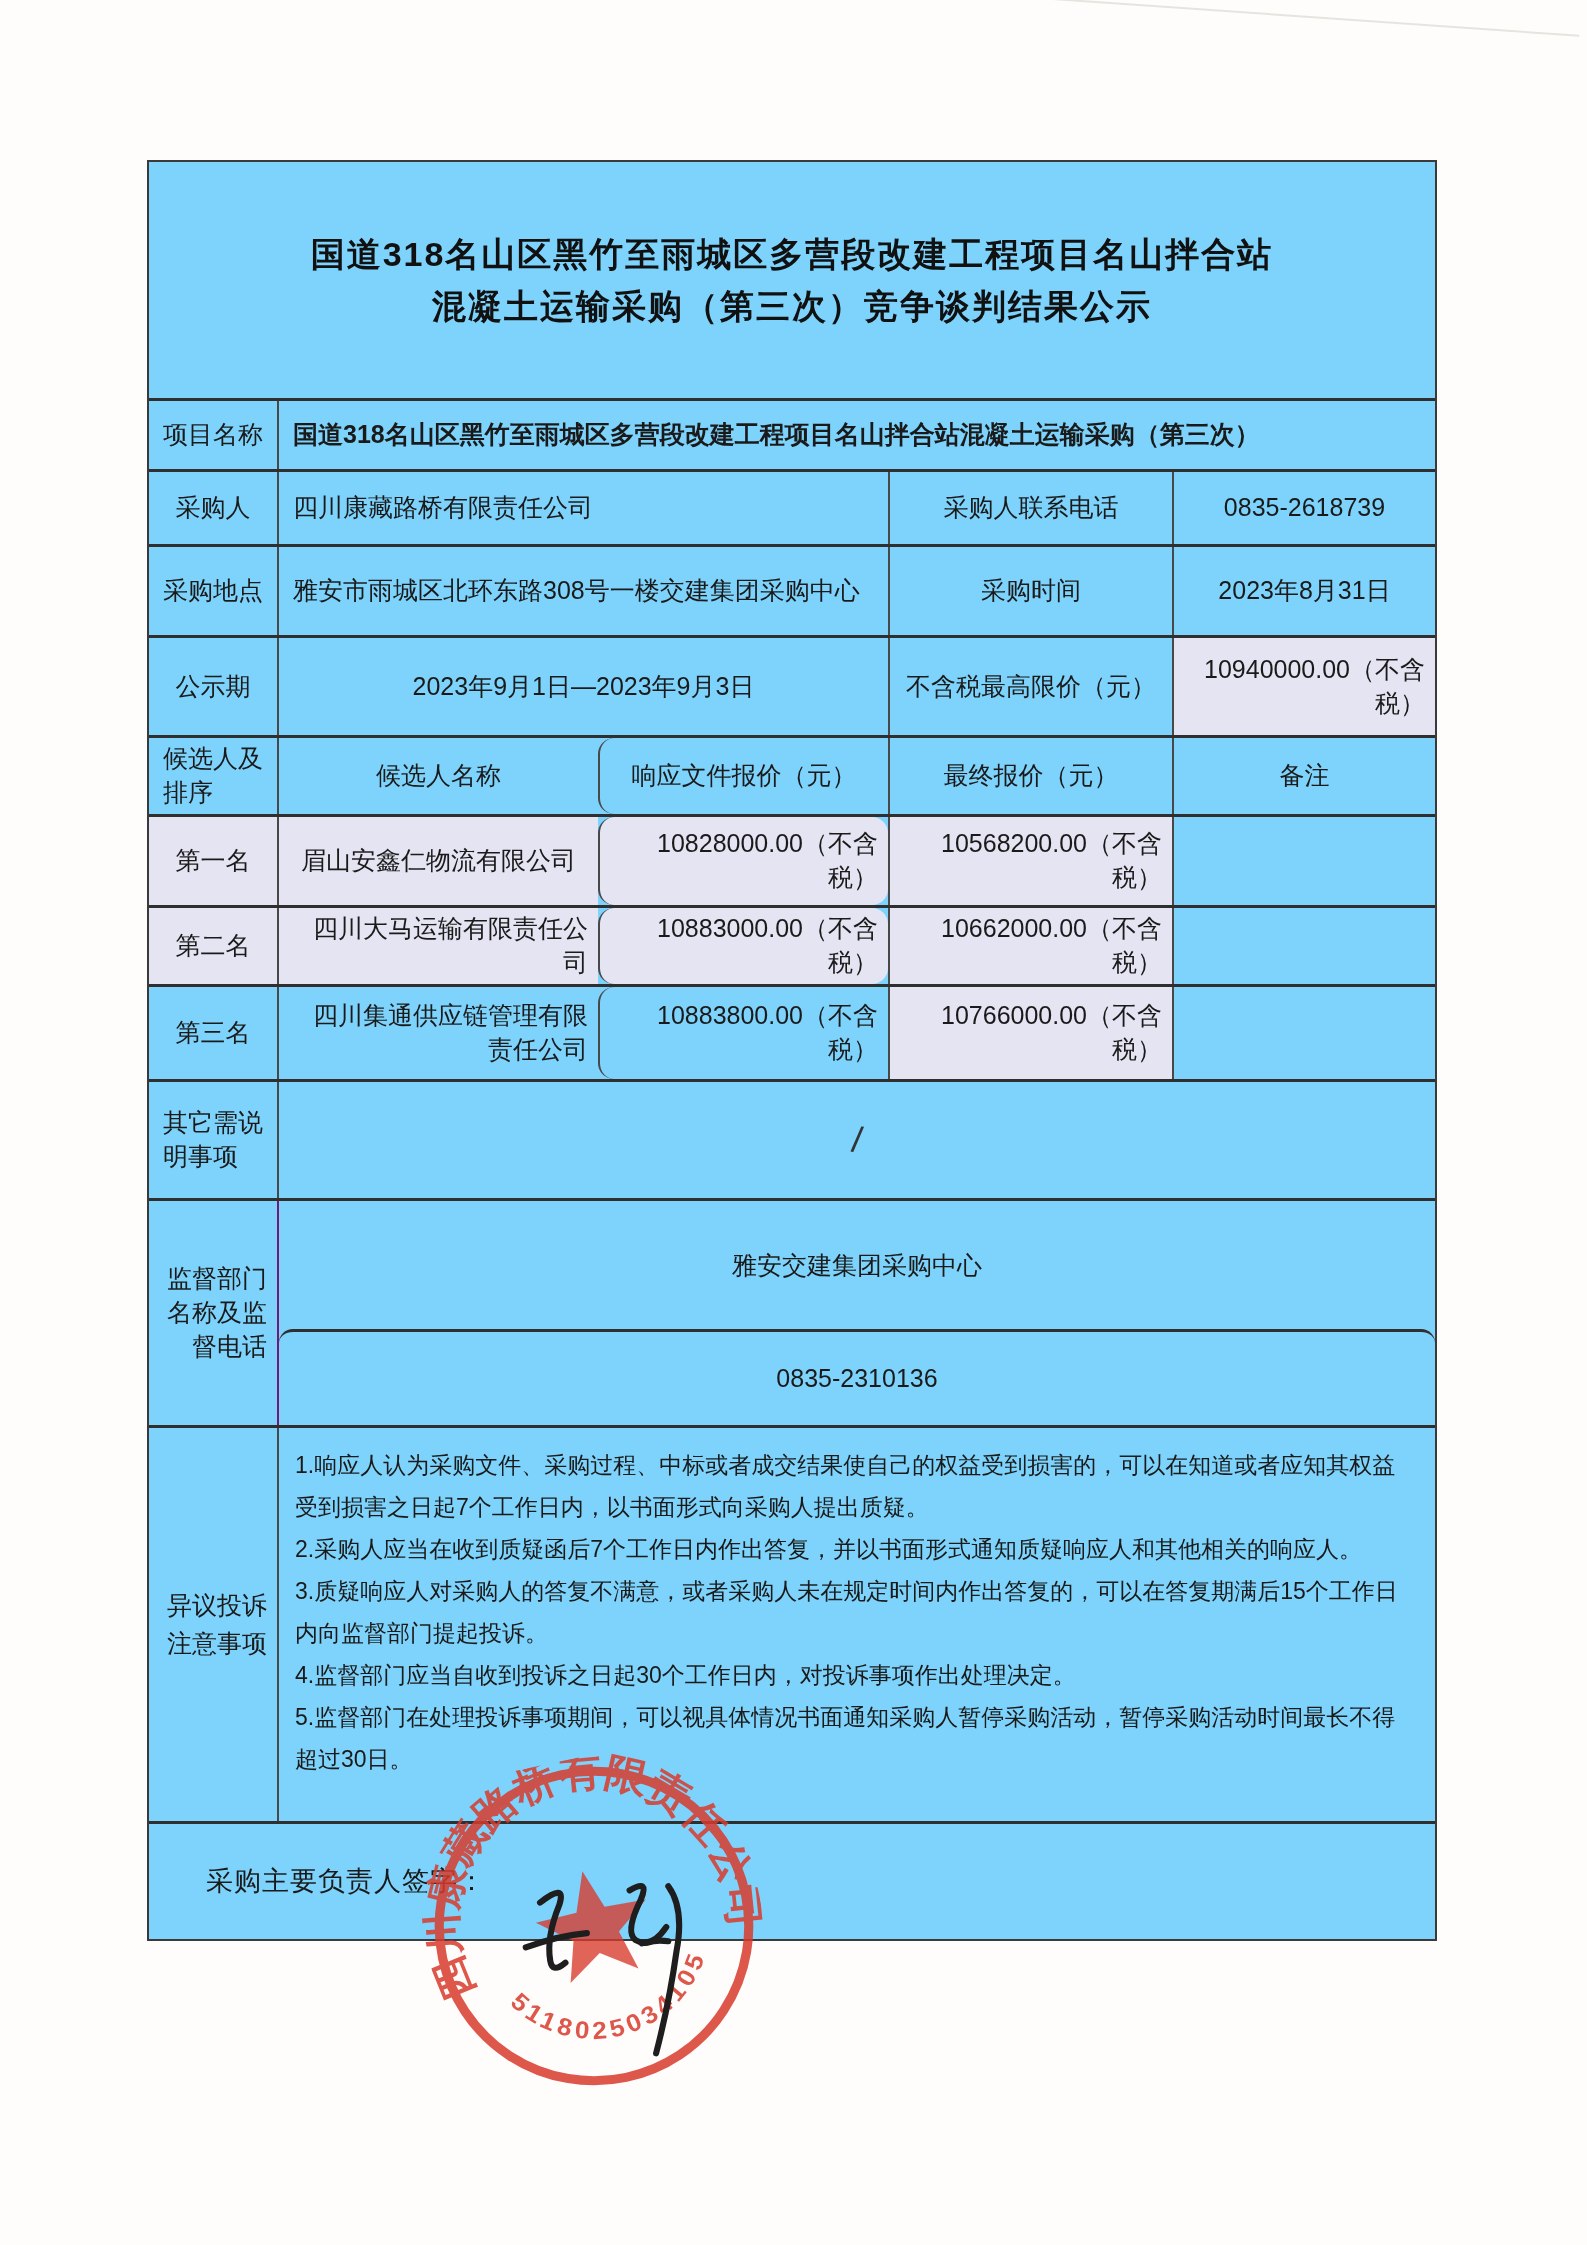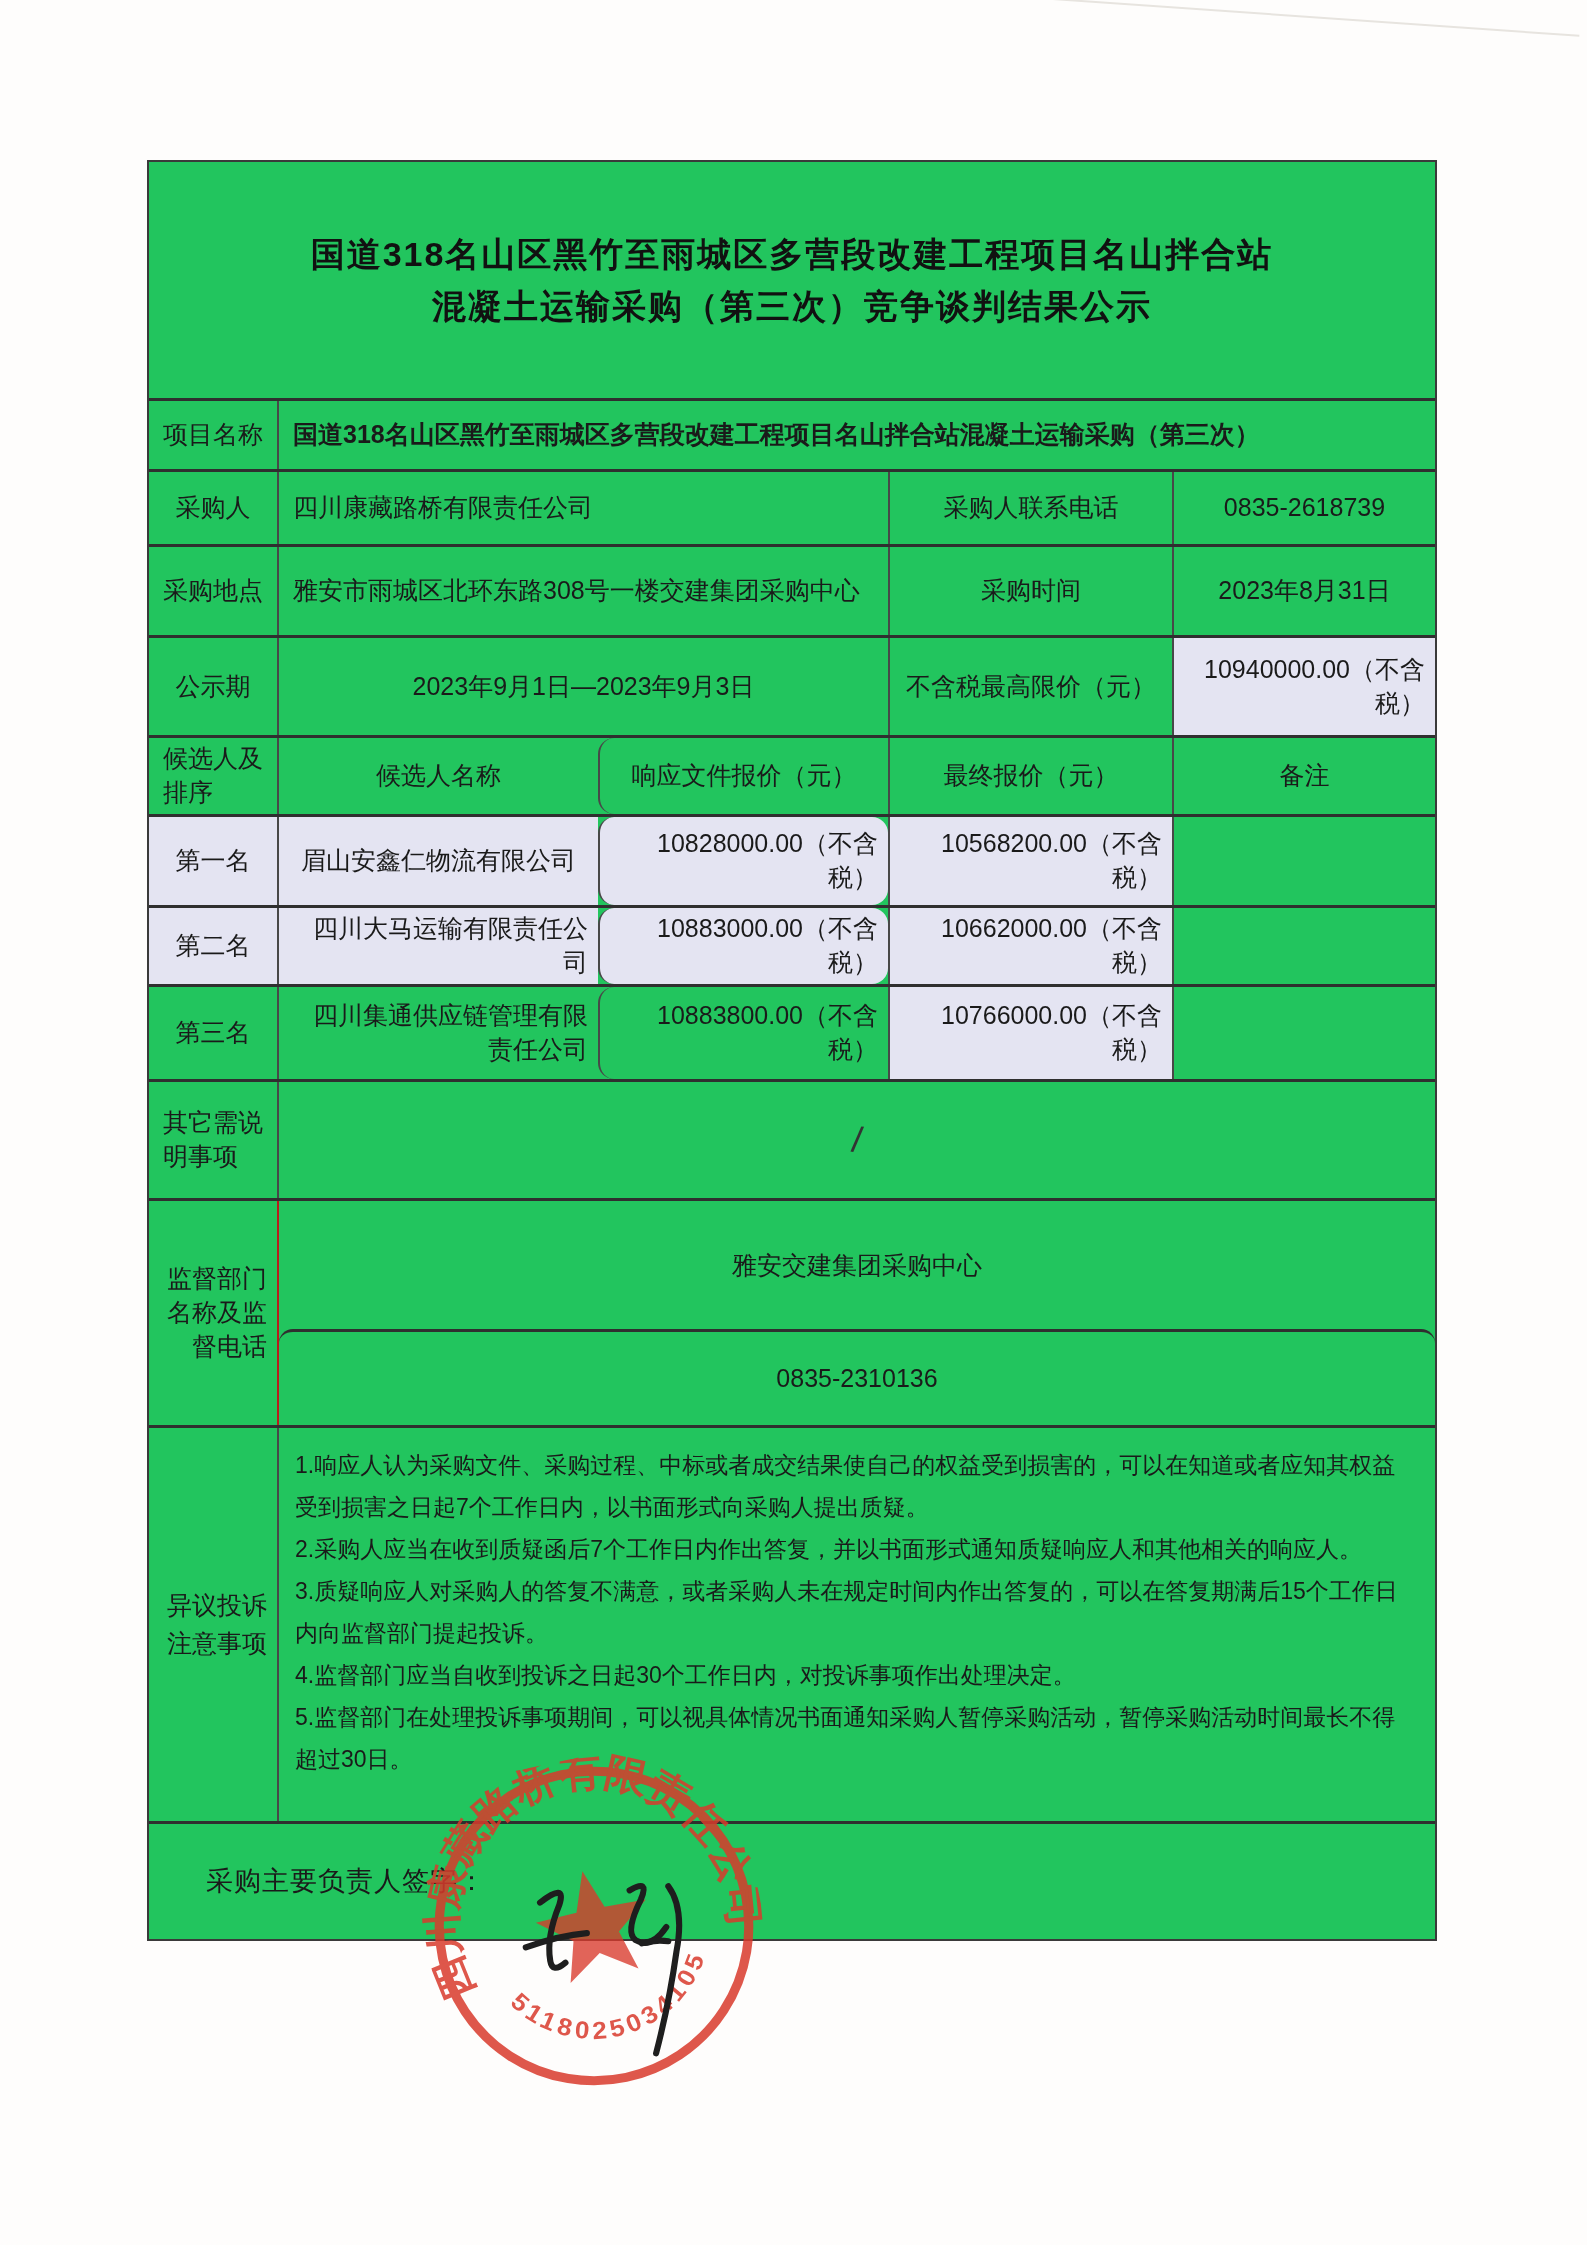--- a/index.html
+++ b/index.html
@@ -3,21 +3,21 @@
 <meta charset="utf-8">
 <style>
   html,body{margin:0;padding:0;background:#ffffff;}
   .page{
     position:relative;width:1587px;height:2245px;background:#fefdfc;overflow:hidden;
     font-family:"Liberation Sans","DejaVu Sans",sans-serif;color:#1a1a1a;
   }
   .scan-line{position:absolute;left:1040px;top:16px;width:540px;height:2px;background:#e7e4df;transform:rotate(4deg);}
   .doc{
     position:absolute;left:147px;top:160px;width:1290px;height:1781px;
-    border:2px solid #3a3a3a;box-sizing:border-box;background:#22c55e;
+    border:2px solid #3a3a3a;box-sizing:border-box;background:#7dd3fc;
     display:flex;flex-direction:column;
   }
   .trow{display:flex;box-sizing:border-box;border-top:3px solid #2f2f2f;flex:none;}
   .trow.first{border-top:none;}
   .cell{
     box-sizing:border-box;border-left:2px solid #484848;
     display:flex;align-items:center;justify-content:center;text-align:right;
     padding:6px 10px;font-size:25px;line-height:1.35;overflow:hidden;
   }
   .cell:first-child{border-left:none;}
@@ -119,21 +119,21 @@
 
     <div class="trow r9">
       <div class="cell w1 left">其它需说明事项</div>
       <div class="cell wfill">
         <span class="slash">/</span>
       </div>
     </div>
 
     <div class="trow r10">
       <div class="cell w1">监督部门名称及监督电话</div>
-      <div class="sup-col" style="border-left:2px solid #b91c1c;">
+      <div class="sup-col" style="border-left:2px solid #701a75;">
         <div class="sup-cell sup-top">雅安交建集团采购中心</div>
         <div class="sup-cell sup-bottom">0835-2310136</div>
       </div>
     </div>
 
     <div class="trow r11">
       <div class="cell w1 obj-label">异议投诉注意事项</div>
       <div class="cell wfill obj-body">
         <div>1.响应人认为采购文件、采购过程、中标或者成交结果使自己的权益受到损害的，可以在知道或者应知其权益受到损害之日起7个工作日内，以书面形式向采购人提出质疑。</div>
         <div>2.采购人应当在收到质疑函后7个工作日内作出答复，并以书面形式通知质疑响应人和其他相关的响应人。</div>

